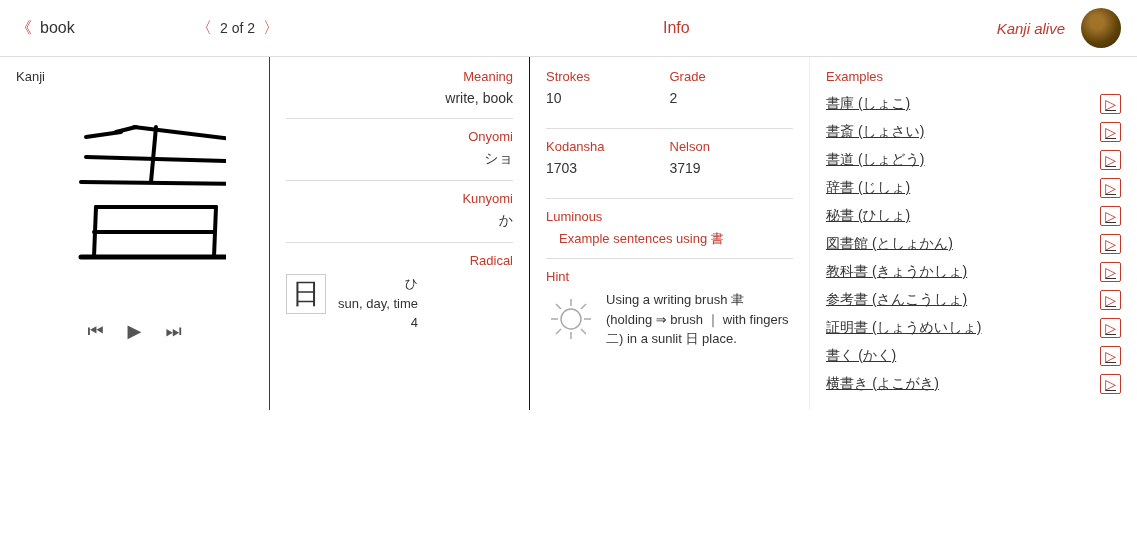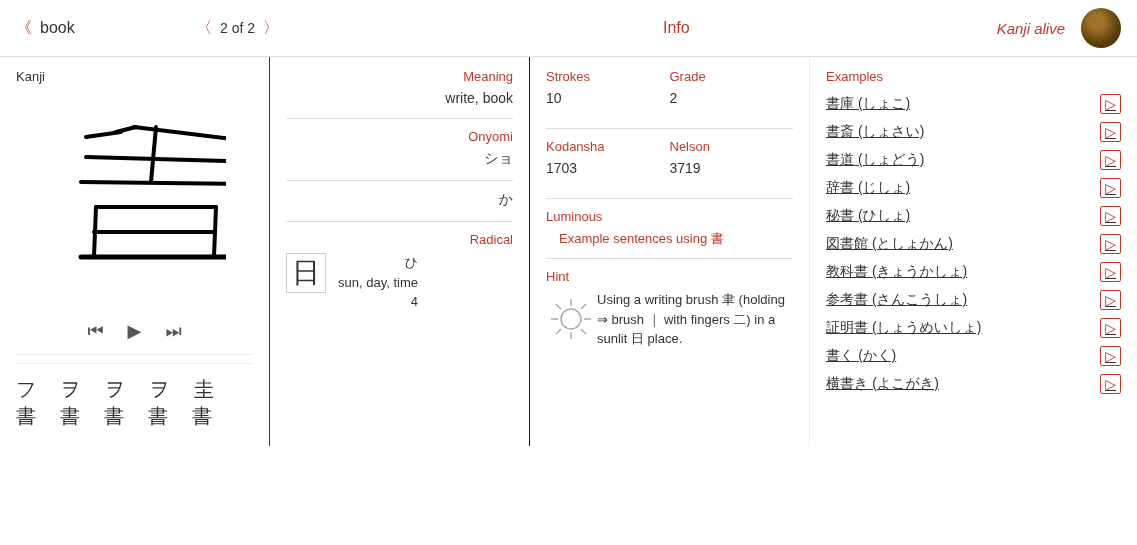--- a/index.html
+++ b/index.html
@@ -268,34 +268,30 @@
         <line x1="68" y1="130" x2="188" y2="130" stroke="#000" stroke-width="4" stroke-linecap="round"></line>
 
         <line x1="55" y1="155" x2="205" y2="155" stroke="#000" stroke-width="5" stroke-linecap="round"></line>
       </svg>
     </div>
     <div class="playback-controls">
       <span class="play-btn">⏮</span>
       <span class="play-btn">▶</span>
       <span class="play-btn">⏭</span>
     </div>
-    <div style="border-top:1px solid #eee; padding-top:8px; margin-top:4px;">
-      <div class="stroke-sequence" style="font-size:20px; letter-spacing:2px; font-family:serif;">
-        フ　ヲ　ヲ　ヲ　圭　書　書　書　書　書
-      </div>
-    </div>
   </div>
 
   <div class="panel-meaning">
     <div class="section-title">Meaning</div>
     <div class="section-value">write, book</div>
     <hr class="divider">
     <div class="section-title">Onyomi</div>
     <div class="section-value">ショ</div>
     <hr class="divider">
+    <div class="section-title">Kunyomi</div>
     <div class="section-value">か</div>
     <hr class="divider">
     <div class="section-title">Radical</div>
     <div class="radical-box">
       <div class="radical-kanji">日</div>
       <div class="radical-info">
         <div>ひ</div>
         <div>sun, day, time</div>
         <div>4</div>
       </div>
@@ -324,21 +320,21 @@
         <div class="section-value">3719</div>
       </div>
     </div>
     <hr class="divider">
     <div class="section-title">Luminous</div>
     <div style="margin-bottom:10px;margin-left:13px;">
       <a href="#" style="color:#c0392b; font-size:13px; text-decoration:none;">Example sentences using 書</a>
     </div>
     <hr class="divider">
     <div class="section-title">Hint</div>
-    <div style="display:flex; gap:1px; align-items:flex-start;">
+    <div style="display:flex; gap:10px; align-items:flex-start;">
 
       <svg width="50" height="50" viewBox="0 0 50 50" style="flex-shrink:0; margin-top:4px;">
         <circle cx="25" cy="25" r="10" fill="none" stroke="#aaa" stroke-width="1.5"></circle>
         <line x1="25" y1="5" x2="25" y2="12" stroke="#aaa" stroke-width="1.5"></line>
         <line x1="25" y1="38" x2="25" y2="45" stroke="#aaa" stroke-width="1.5"></line>
         <line x1="5" y1="25" x2="12" y2="25" stroke="#aaa" stroke-width="1.5"></line>
         <line x1="38" y1="25" x2="45" y2="25" stroke="#aaa" stroke-width="1.5"></line>
         <line x1="10" y1="10" x2="15" y2="15" stroke="#aaa" stroke-width="1.5"></line>
         <line x1="35" y1="35" x2="40" y2="40" stroke="#aaa" stroke-width="1.5"></line>
         <line x1="40" y1="10" x2="35" y2="15" stroke="#aaa" stroke-width="1.5"></line>

